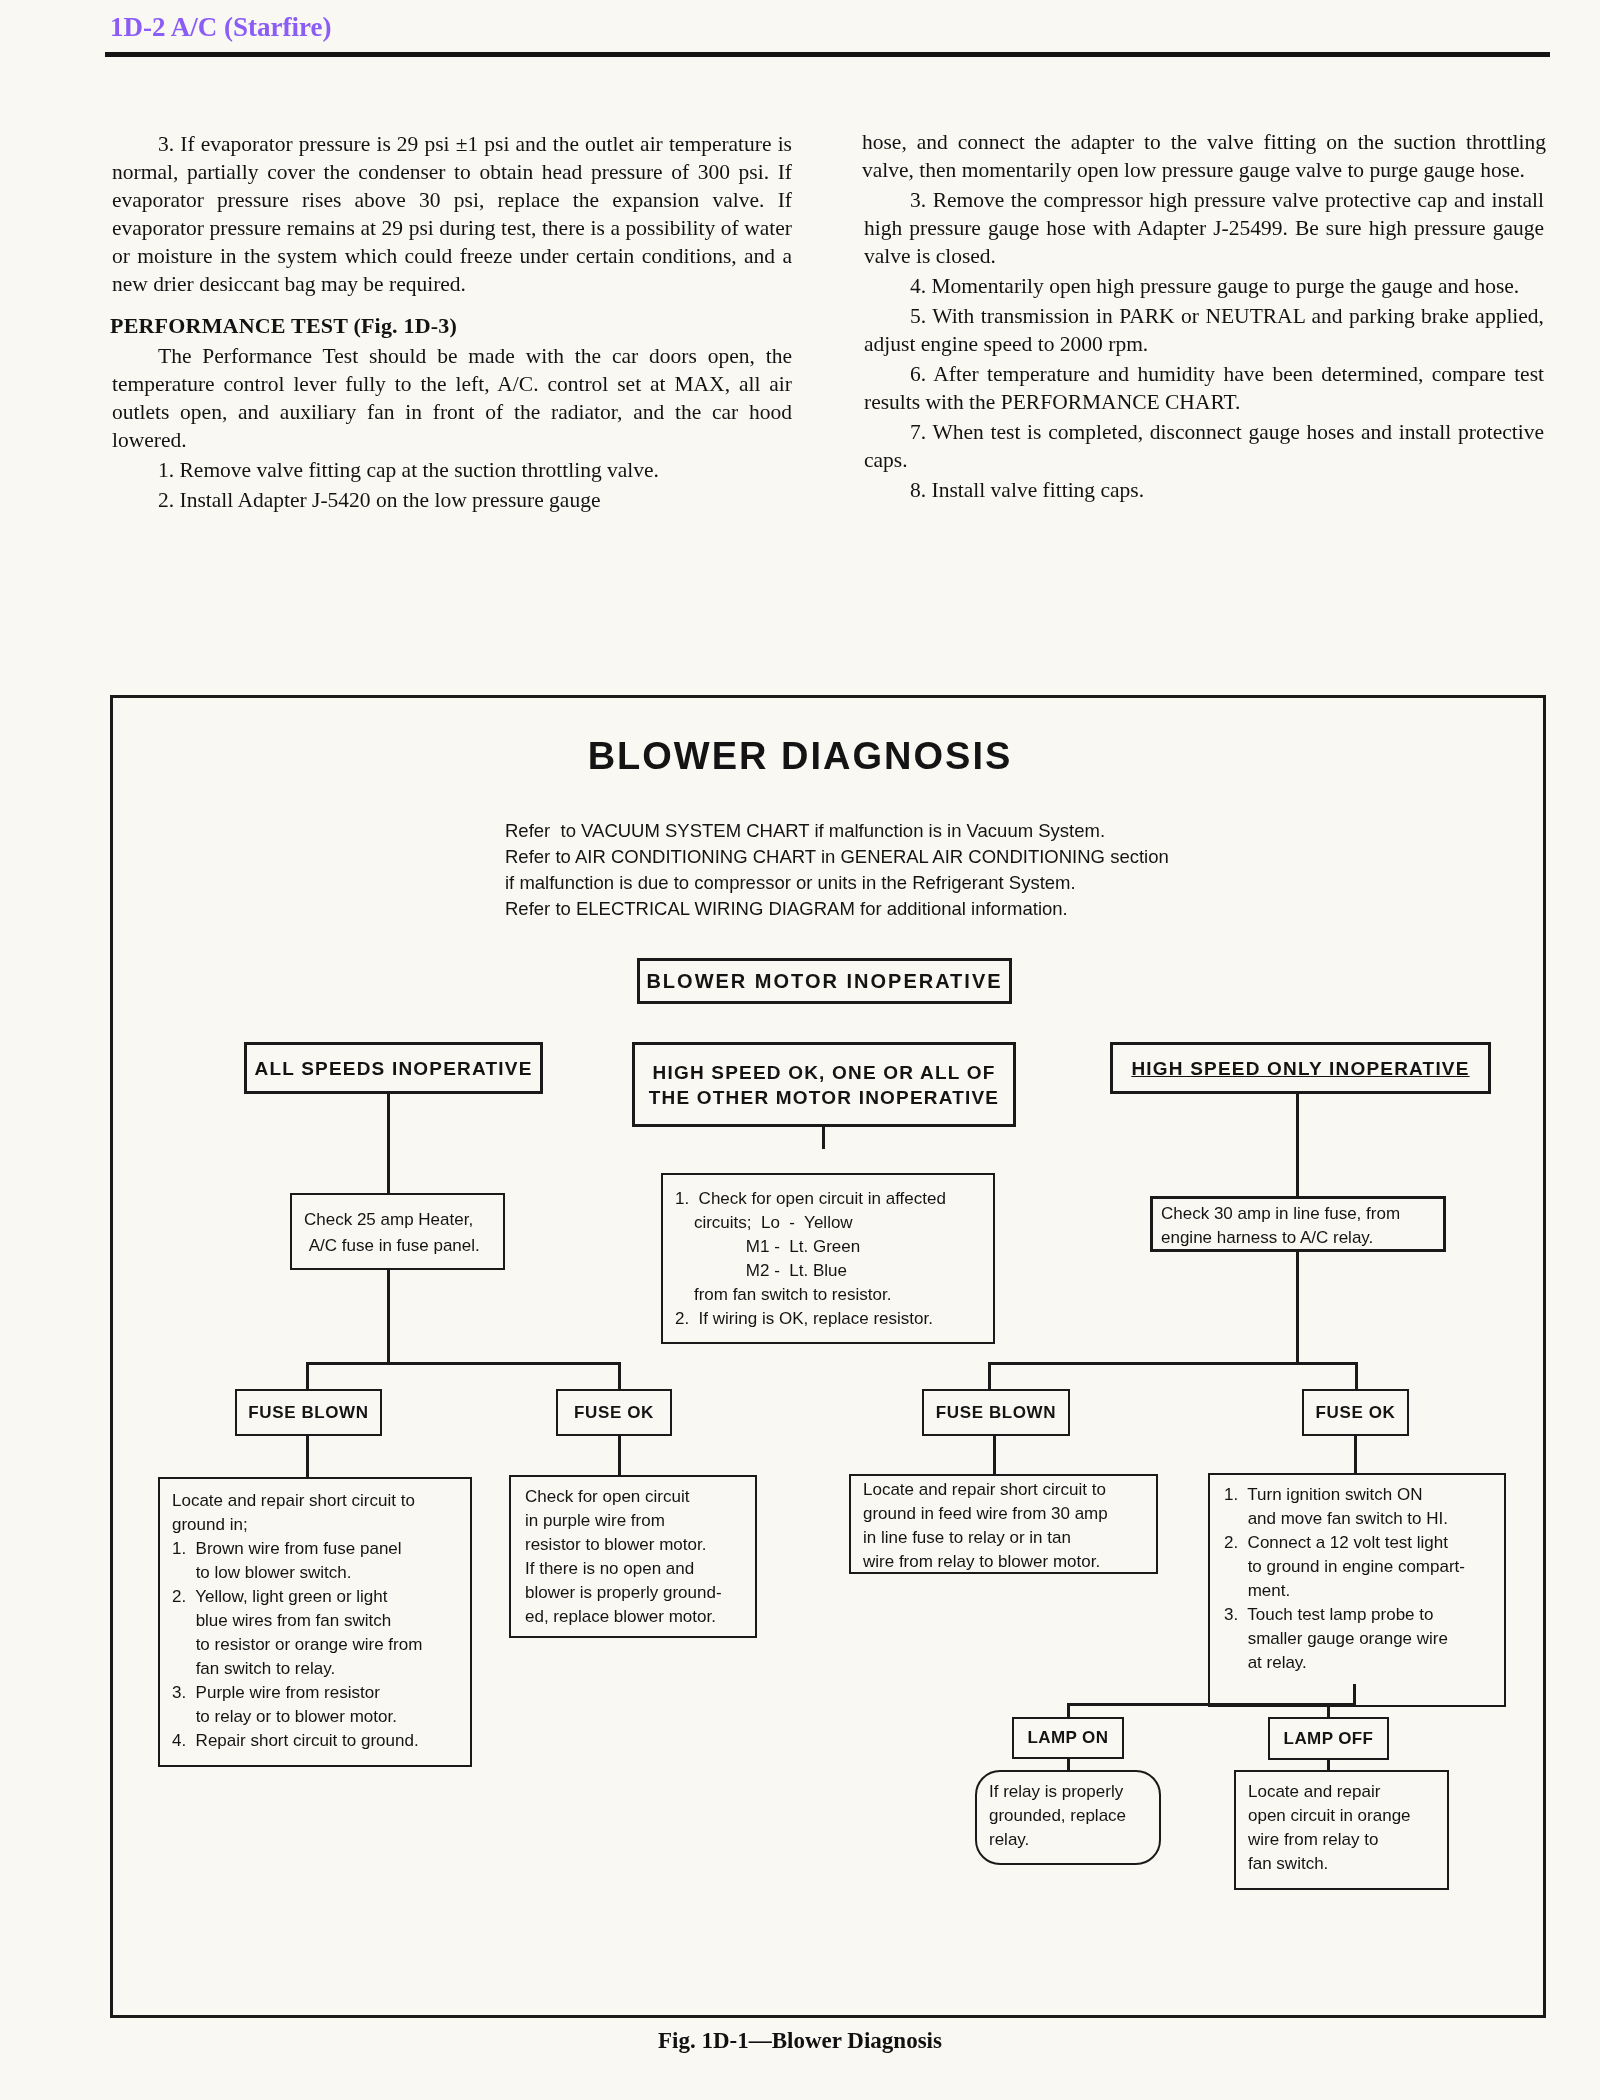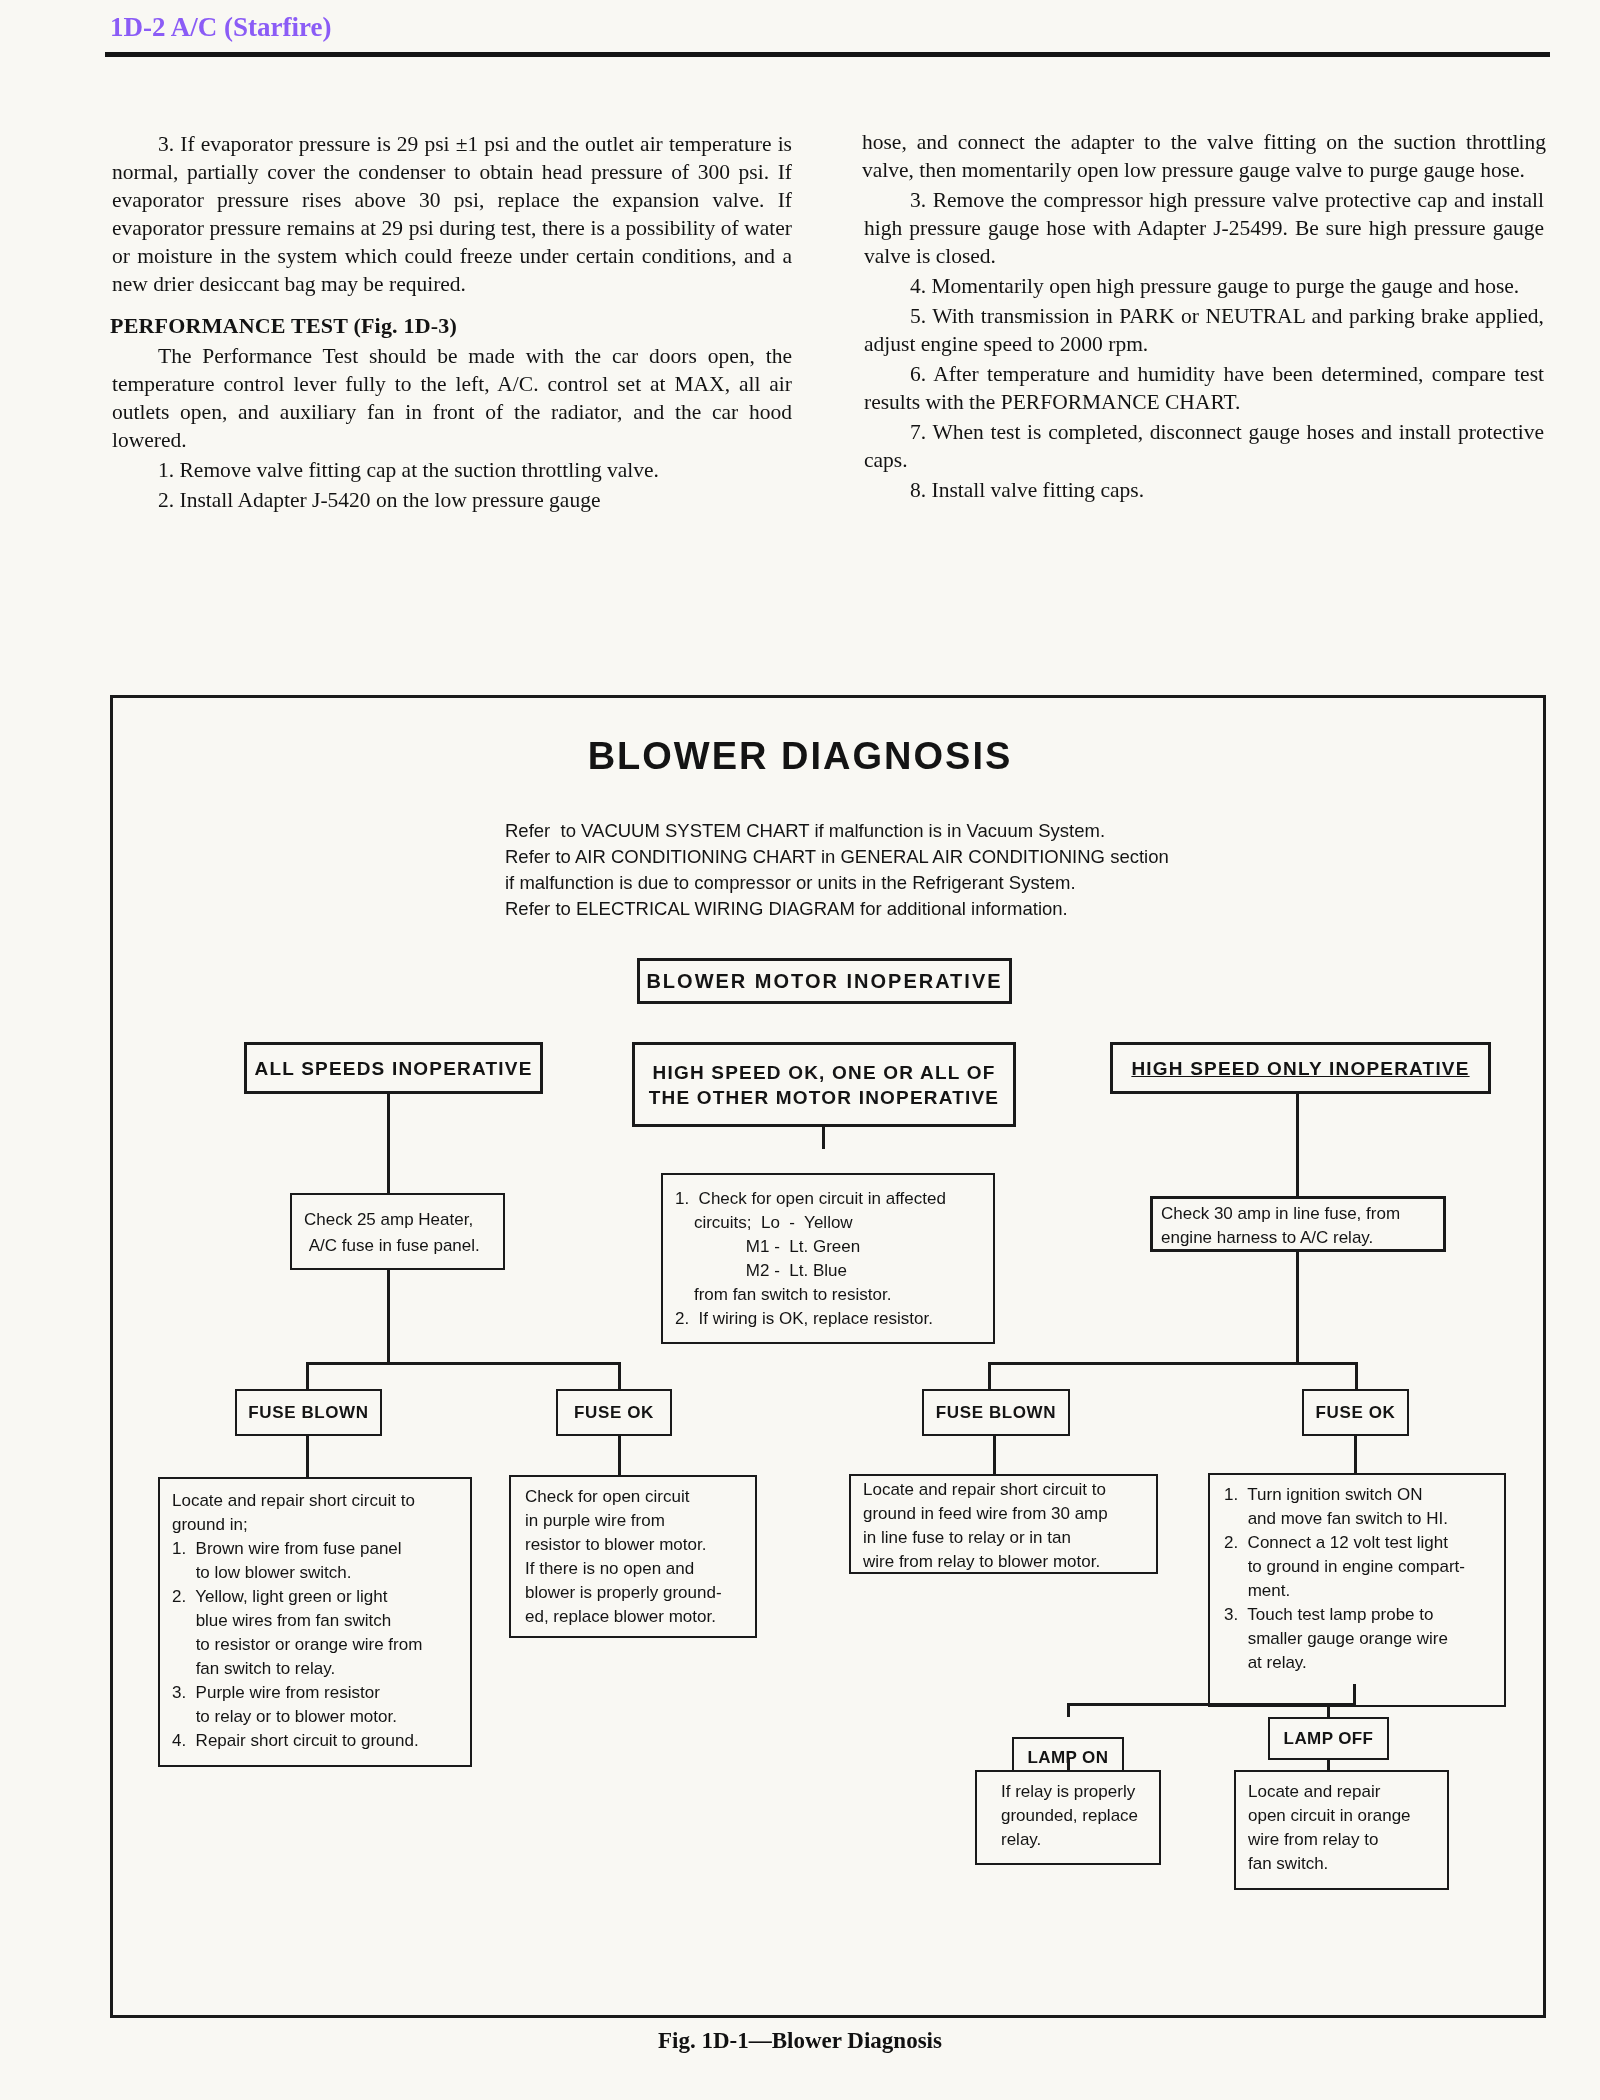--- a/index.html
+++ b/index.html
@@ -123,25 +123,25 @@
      to ground in engine compart-
      ment.
 3.  Touch test lamp probe to
      smaller gauge orange wire
      at relay.</div>
 
   <div class="line" style="left:1353px;top:1684px;width:3px;height:22px;"></div>
   <div class="line" style="left:1067px;top:1703px;width:289px;height:3px;"></div>
   <div class="line" style="left:1067px;top:1703px;width:3px;height:14px;"></div>
   <div class="line" style="left:1327px;top:1703px;width:3px;height:14px;"></div>
-  <div class="fc node b2 lbl" style="left:1012px;top:1717px;width:112px;height:42px;letter-spacing:0.4px;margin-top:20px;">LAMP ON</div>
+  <div class="fc node b2 lbl" style="left:1012px;top:1717px;width:112px;height:42px;letter-spacing:0.4px;">LAMP ON</div>
   <div class="fc node b2 lbl" style="left:1268px;top:1717px;width:121px;height:43px;letter-spacing:0.4px;">LAMP OFF</div>
   <div class="line" style="left:1067px;top:1759px;width:3px;height:11px;"></div>
   <div class="line" style="left:1327px;top:1760px;width:3px;height:10px;"></div>
-  <div class="fc detail" style="left:975px;top:1770px;width:186px;height:95px;padding:8px 6px 0 24px;">If relay is properly
+  <div class="fc detail" style="left:975px;top:1770px;width:186px;height:95px;padding:8px 6px 0 12px;border-radius:25px;">If relay is properly
 grounded, replace
 relay.</div>
   <div class="fc detail" style="left:1234px;top:1770px;width:215px;height:120px;padding:8px 6px 0 12px;">Locate and repair
 open circuit in orange
 wire from relay to
 fan switch.</div>
 
   <div class="caption">Fig. 1D-1—Blower Diagnosis</div>
 
 </div>

